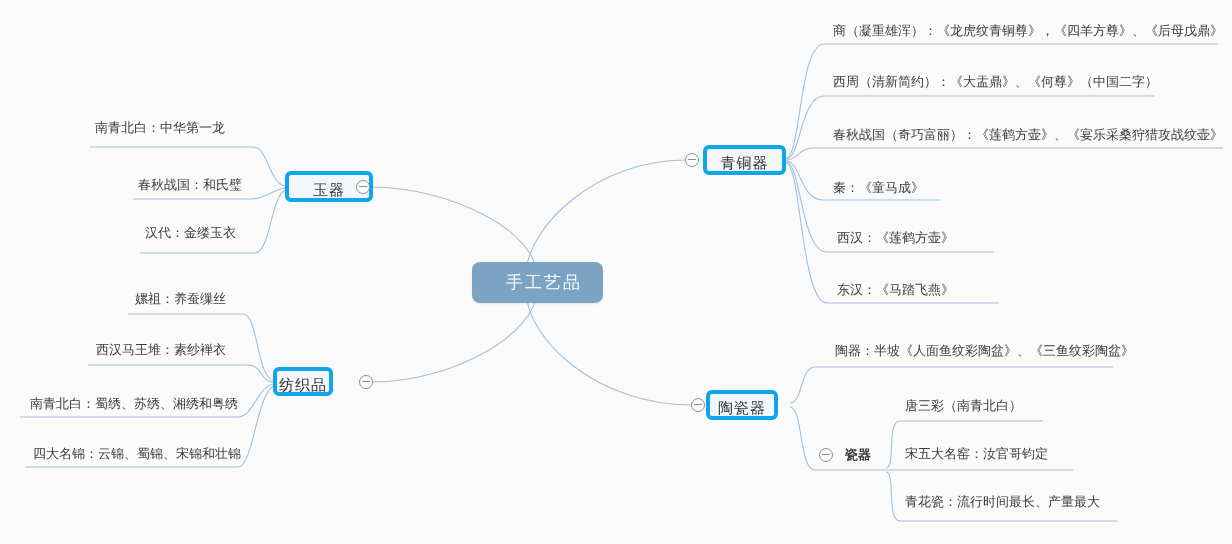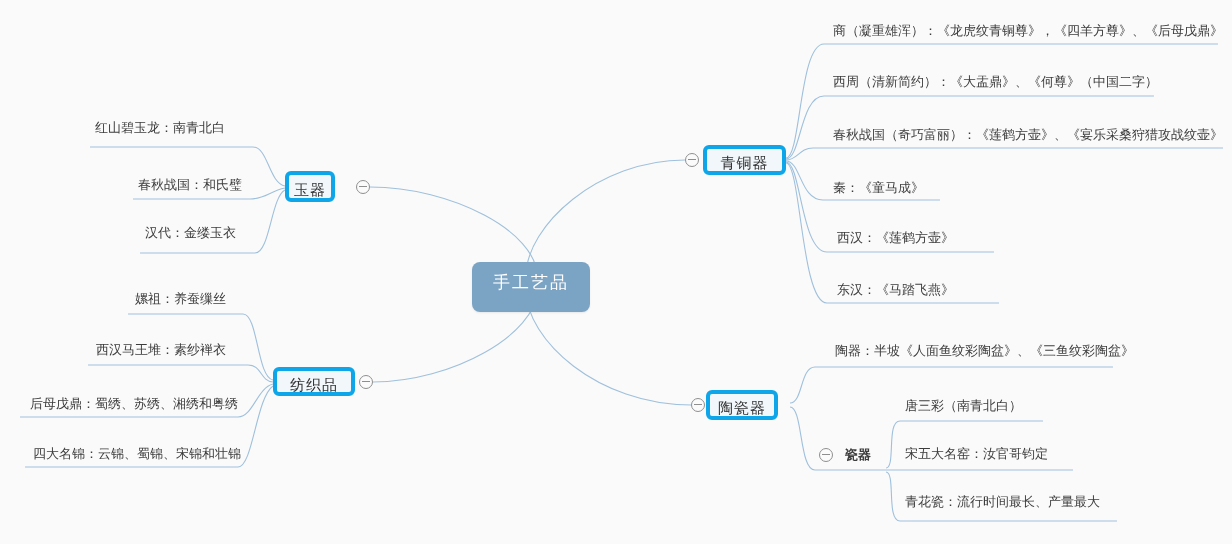--- a/index.html
+++ b/index.html
@@ -13,34 +13,35 @@
     background:#fafafa;
     overflow:hidden;
   }
   svg.connectors{
     position:absolute;left:0;top:0;width:1232px;height:544px;
   }
   svg.connectors path{
     fill:none;stroke:#9fc0dc;stroke-width:1.1;
   }
   .central{
-    position:absolute;left:472px;top:262px;width:118px;height:50px;
+    position:absolute;left:472px;top:262px;width:118px;height:41px;
     background:#7ba4c4;border-radius:8px;
     color:#ffffff;font-size:17px;letter-spacing:2px;
     text-align:center;line-height:41px;
     box-shadow:0 1px 2px rgba(0,0,0,0.08);
+    padding-left:13px;
   }
   .topic{
     position:absolute;
     background:#f1f7fb;border:4px solid #0ea5e9;border-radius:6px;
     color:#333333;font-size:15px;letter-spacing:1px;
     text-align:center;box-sizing:border-box;
   }
-  .topic.jade{left:285px;top:171px;width:50px;height:31px;line-height:29px;}
-  .topic.textile{left:273px;top:367px;width:82px;height:29px;line-height:27px;}
+  .topic.jade{left:285px;top:171px;width:88px;height:31px;line-height:29px;}
+  .topic.textile{left:273px;top:367px;width:60px;height:29px;line-height:27px;}
   .topic.bronze{left:703px;top:145px;width:83px;height:30px;line-height:28px;}
   .topic.ceramic{left:706px;top:390px;width:72px;height:30px;line-height:28px;}
   .leaf{
     position:absolute;
     color:#3c3c3c;font-size:13px;white-space:nowrap;line-height:15px;
   }
   .subtopic-label{
     position:absolute;left:845px;top:447px;
     color:#3c3c3c;font-size:13px;white-space:nowrap;line-height:15px;font-weight:bold;
   }
@@ -100,27 +101,27 @@
   <div class="topic textile">纺织品</div>
   <div class="topic bronze">青铜器</div>
   <div class="topic ceramic">陶瓷器</div>
 
   <div class="collapse c-jade"></div>
   <div class="collapse c-textile"></div>
   <div class="collapse c-bronze"></div>
   <div class="collapse c-ceramic"></div>
   <div class="collapse c-porcelain"></div>
 
-  <div class="leaf" style="left:95px;top:120px">红山碧玉龙：南青北白</div>
+  <div class="leaf" style="left:95px;top:120px">南青北白：中华第一龙</div>
   <div class="leaf" style="left:138px;top:177px">春秋战国：和氏璧</div>
   <div class="leaf" style="left:145px;top:225px">汉代：金缕玉衣</div>
 
   <div class="leaf" style="left:135px;top:291px">嫘祖：养蚕缫丝</div>
   <div class="leaf" style="left:96px;top:342px">西汉马王堆：素纱褝衣</div>
-  <div class="leaf" style="left:30px;top:396px">后母戊鼎：蜀绣、苏绣、湘绣和粤绣</div>
+  <div class="leaf" style="left:30px;top:396px">南青北白：蜀绣、苏绣、湘绣和粤绣</div>
   <div class="leaf" style="left:33px;top:446px">四大名锦：云锦、蜀锦、宋锦和壮锦</div>
 
   <div class="leaf" style="left:833px;top:23px">商（凝重雄浑）：《龙虎纹青铜尊》，《四羊方尊》、《后母戊鼎》</div>
   <div class="leaf" style="left:833px;top:127px">春秋战国（奇巧富丽）：《莲鹤方壶》、《宴乐采桑狩猎攻战纹壶》</div>
   <div class="leaf" style="left:833px;top:74px">西周（清新简约）：《大盂鼎》、《何尊》（中国二字）</div>
   <div class="leaf" style="left:833px;top:180px">秦：《童马成》</div>
   <div class="leaf" style="left:837px;top:230px">西汉：《莲鹤方壶》</div>
   <div class="leaf" style="left:837px;top:282px">东汉：《马踏飞燕》</div>
 
   <div class="leaf" style="left:835px;top:343px">陶器：半坡《人面鱼纹彩陶盆》、《三鱼纹彩陶盆》</div>

